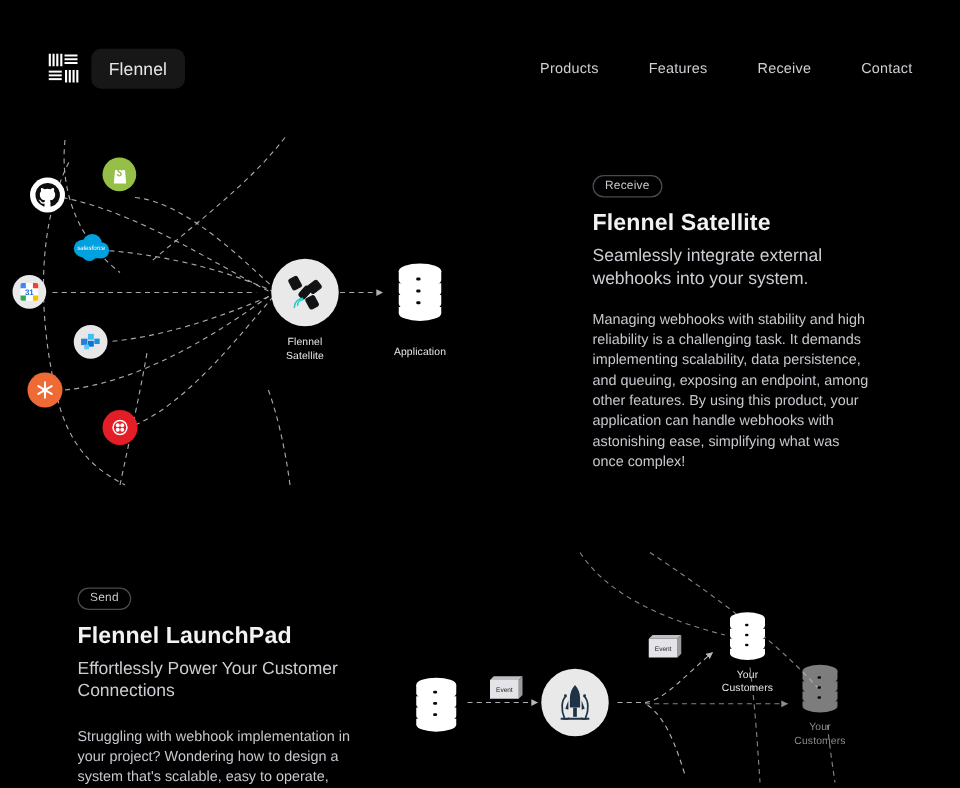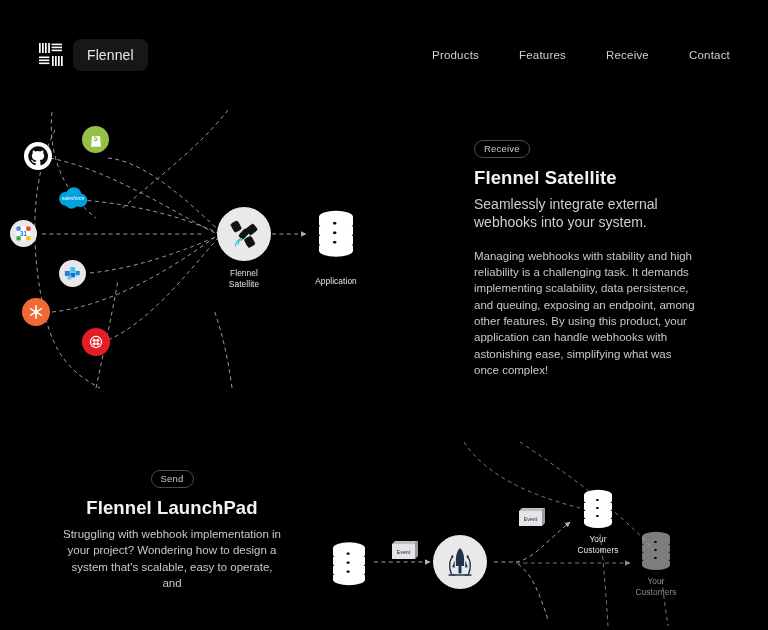--- a/index.html
+++ b/index.html
@@ -34,21 +34,21 @@
     position: absolute; top: 100px; left: 0; width: 768px; height: 290px;
     display: flex;
   }
   .diagram-top { position: relative; width: 470px; height: 290px; }
   .copy-top { position: relative; width: 298px; padding: 38px 46px 0 4px; }
 
   .sec-bottom {
     position: absolute; top: 430px; left: 0; width: 768px; height: 200px;
     display: flex;
   }
-  .copy-bottom { position: relative; width: 318px; padding: 38px 36px 0 62px; text-align: center; }
+  .copy-bottom { position: relative; width: 318px; padding: 38px 36px 0 62px; }
   .diagram-bottom { position: relative; width: 450px; height: 200px; }
 
   
   .badge {
     display: inline-block;
     border: 1px solid #4a4a50; border-radius: 999px;
     color: #c9c9cf; font-size: 9.5px; letter-spacing: .2px;
     padding: 2.5px 9px 3px; margin-bottom: 9px;
   }
   .h2 {
@@ -262,20 +262,21 @@
       <div class="lede">Seamlessly integrate external webhooks into your system.</div>
       <div class="body">Managing webhooks with stability and high reliability is a challenging task. It demands implementing scalability, data persistence, and queuing, exposing an endpoint, among other features. By using this product, your application can handle webhooks with astonishing ease, simplifying what was once complex!</div>
     </div>
   </div>
 
   <div class="sec-bottom">
 
     <div class="copy-bottom">
       <div class="badge">Send</div>
       <div class="h2">Flennel LaunchPad</div>
+      <div class="lede tight">Effortlessly Power Your Customer Connections</div>
       <div class="body">Struggling with webhook implementation in your project? Wondering how to design a system that's scalable, easy to operate, and</div>
     </div>
 
     <div class="diagram-bottom">
       <svg class="dgm" viewBox="0 0 450 200">
         <defs>
           <marker id="ah2" markerWidth="7" markerHeight="7" refX="5.5" refY="3" orient="auto">
             <path d="M0,0 L6,3 L0,6 z" fill="#d8d8dc"></path>
           </marker>
           <marker id="ah3" markerWidth="7" markerHeight="7" refX="5.5" refY="3" orient="auto">

